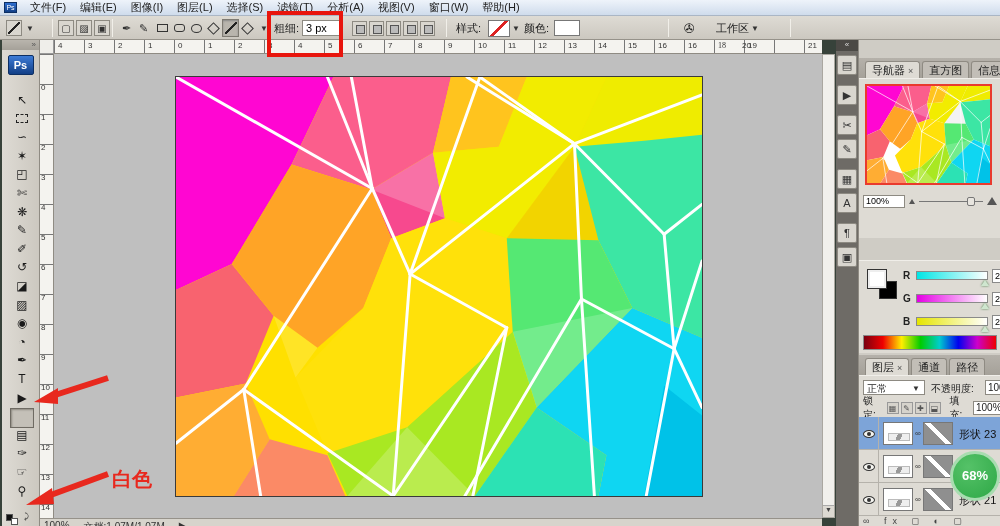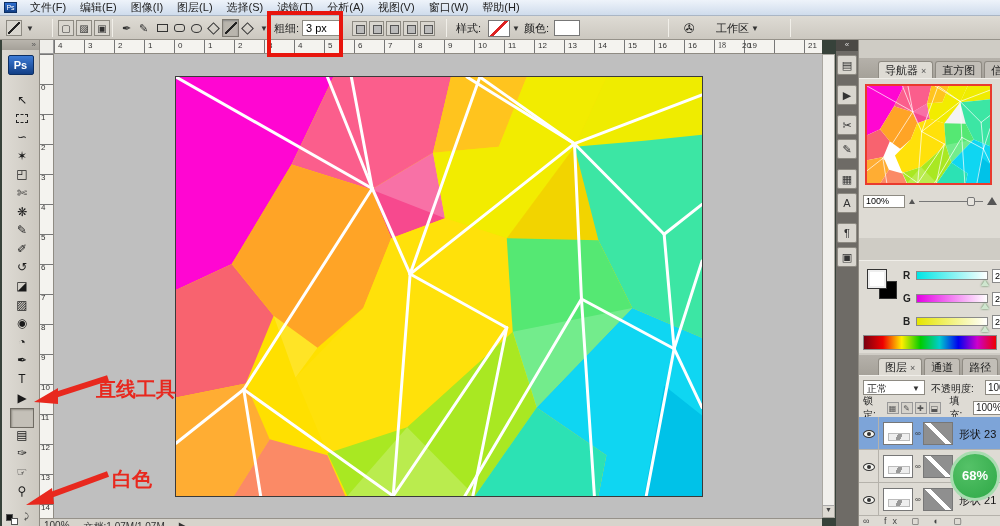--- a/index.html
+++ b/index.html
@@ -100,21 +100,21 @@
   .strip-btn { margin:4px 1px 0; width:20px; height:20px; background:#d9d6cf;
     border:1px solid #8d8a82; border-radius:2px; font-size:11px; color:#333;
     text-align:center; line-height:18px; }
   .strip-gap { height:6px; }
 
   
   #dock { left:858px; top:40px; width:142px; height:486px; background:#cfccc5;
     border-left:1px solid #8f8b83; overflow:hidden; }
   .panel-tabs { position:absolute; left:0; width:142px; height:20px;
     background:linear-gradient(#b5b1aa,#a5a199); display:flex; align-items:flex-end;
-    padding-left:19px; gap:2px; }
+    padding-left:6px; gap:2px; }
   .ptab { height:17px; padding:0 6px; font-size:11px; color:#222;
     background:#c2beb7; border:1px solid #8f8b83; border-bottom:none;
     border-radius:3px 3px 0 0; line-height:16px; white-space:nowrap; }
   .ptab.active { background:#dedbd4; }
   .ptab .x { margin-left:3px; color:#555; font-size:9px; }
   .panel-body { position:absolute; left:0; width:142px; background:#dedbd4;
     border-top:1px solid #f0eee9; }
 
   #nav-thumb { position:absolute; left:6px; top:5px; width:127px; height:101px;
     border:2px solid #e93a2e; background:#fff; }
@@ -607,21 +607,20 @@
             <span class="llink">∞</span>
             <span class="lmask"></span>
             <span class="lname">形状 21</span>
           </div>
         </div>
       <div id="layer-btns" style="top:140px">∞ fx ◻ ◐ ▢</div>
     </div>
   </div>
 
   <div id="redbox" class="abs"></div>
-  <div class="ann-text" style="left:96px;top:376px">直线工具</div>
   <div class="ann-text" style="left:112px;top:466px">白色</div>
   <svg id="annsvg">
     <g>
       <line x1="108" y1="378" x2="52" y2="396" stroke="#e8281e" stroke-width="6"></line>
       <polygon points="34,402 58,388 58,404" fill="#e8281e"></polygon>
     </g>
     <g>
       <line x1="108" y1="474" x2="48" y2="496" stroke="#e8281e" stroke-width="6"></line>
       <polygon points="26,505 52,488 54,504" fill="#e8281e"></polygon>
     </g>

